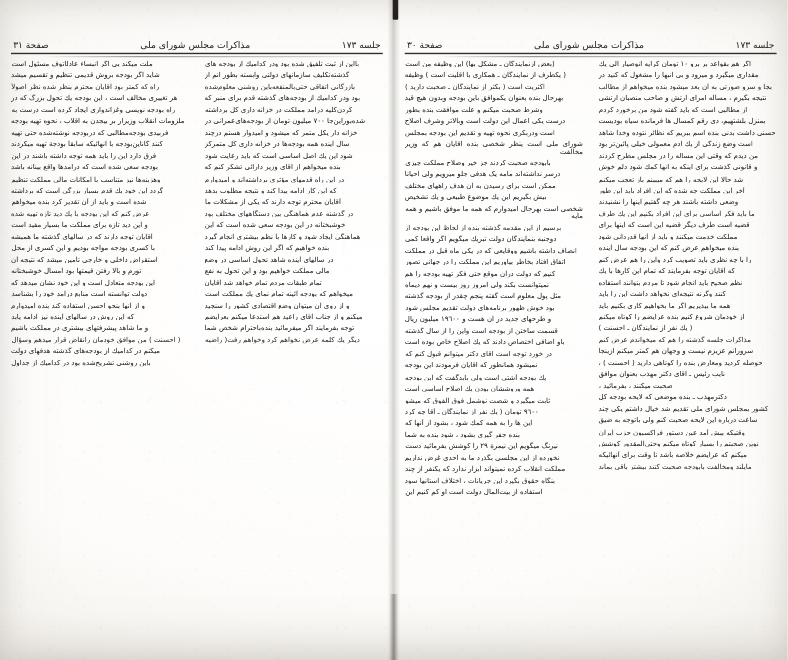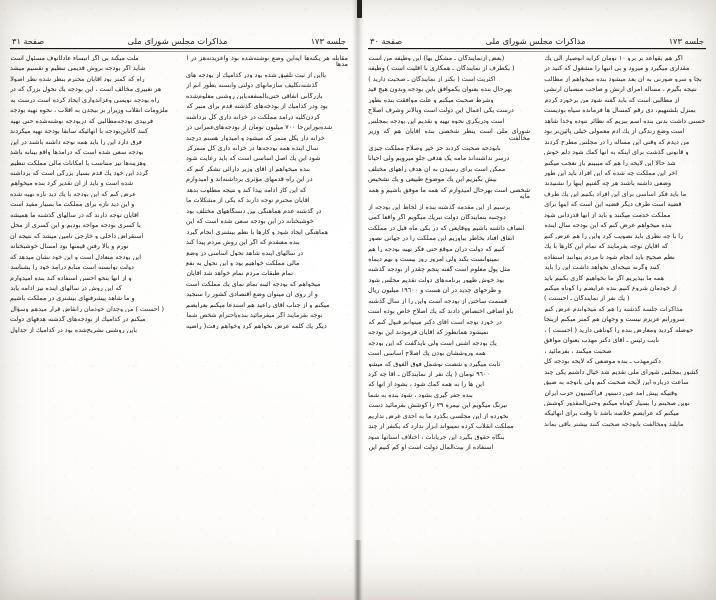--- a/index.html
+++ b/index.html
@@ -221,38 +221,37 @@
     <div class="running-head">
       <span class="rh-part">جلسه ١٧٣</span>
       <span class="rh-part rh-center">مذاکرات مجلس شوراى ملى</span>
       <span class="rh-part">صفحة ٣١</span>
     </div>
 
     <div class="rule"></div>
 
     <div class="columns">
       <div class="col" id="l-col-outer">
-          <div class="line j">مقابله هر یکته‌ها ایه‌این وضع نوشته‌شده بود واعزیدنه‌هز در آ مدها</div>
           <div class="line j">بااین از ثبت تلفیق شده بود ودر کدامیك از بودجه هاى</div>
           <div class="line j">گذشته‌تکلیف سازمانهاى دولتى وابسته بطور انم از</div>
           <div class="line j">بازرگانى اتفاقى حتى‌بالمنفعه‌باین روشنى معلوم‌شده</div>
           <div class="line j">بود ودر کدامیك از بودجه‌هاى گذشته قدم براى منبر که</div>
           <div class="line j">کردن‌کلیه درآمد مملکت در خزانه دارى کل برداشته</div>
           <div class="line j">شده‌بوراین‌جا ٧٠٠ میلیون تومان از بودجه‌هاى‌عمرانى در</div>
           <div class="line j">خزانه دار یکل متمر که میشود و امیدوار هستم درچند</div>
           <div class="line j">سال آینده همه بودجه‌ها در خزانه دارى کل متمرکز</div>
           <div class="line j">شود این یك اصل اساسى است که باید رعایت شود</div>
           <div class="line j">بنده میخواهم از آقاى وزیر دارائى تشکر کنم که</div>
           <div class="line j">در این راه قدمهاى مؤثرى برداشته‌اند و امیدوارم</div>
           <div class="line j">که این کار ادامه پیدا کند و نتیجه مطلوب بدهد</div>
           <div class="line j">آقایان محترم توجه دارند که یکى از مشکلات ما</div>
           <div class="line j">در گذشته عدم هماهنگى بین دستگاههاى مختلف بود</div>
           <div class="line j">خوشبختانه در این بودجه سعى شده است که این</div>
           <div class="line j">هماهنگى ایجاد شود و کارها با نظم بیشترى انجام گیرد</div>
-          <div class="line j">بنده معتقدم که اگر این روش مردم پیدا کند</div>
+          <div class="line j">بنده خواهیم که اگر این روش ادامه پیدا کند</div>
           <div class="line j">در سالهاى آینده شاهد تحول اساسى در وضع</div>
           <div class="line j">مالى مملکت خواهیم بود و این تحول به نفع</div>
           <div class="line j">تمام طبقات مردم تمام خواهد شد آقایان</div>
           <div class="line j">میخواهم که بودجه آئینه تمام نماى یك مملکت است</div>
           <div class="line j">و از روى آن میتوان وضع اقتصادى کشور را سنجید</div>
           <div class="line j">میکنم و از جناب آقاى راعید هم استدعا میکنم بعرایضم</div>
           <div class="line j">توجه بفرمایند اگر میفرمائید بنده‌باحترام شخص شما</div>
           <div class="line j short">دیگر یك کلمه عرض نخواهم کرد وخواهم رفت( راضیه</div>
         </div>
       <div class="col" id="l-col-inner">
@@ -273,21 +272,21 @@
           <div class="line j">و این دید تازه براى مملکت ما بسیار مفید است</div>
           <div class="line j">آقایان توجه دارند که در سالهاى گذشته ما همیشه</div>
           <div class="line j">با کسرى بودجه مواجه بودیم و این کسرى از محل</div>
           <div class="line j">استقراض داخلى و خارجى تأمین میشد که نتیجه آن</div>
           <div class="line j">تورم و بالا رفتن قیمتها بود امسال خوشبختانه</div>
           <div class="line j">این بودجه متعادل است و این خود نشان میدهد که</div>
           <div class="line j">دولت توانسته است منابع درآمد خود را بشناسد</div>
           <div class="line j">و از آنها بنحو احسن استفاده کند بنده امیدوارم</div>
           <div class="line j">که این روش در سالهاى آینده نیز ادامه یابد</div>
           <div class="line j">و ما شاهد پیشرفتهاى بیشترى در مملکت باشیم</div>
-          <div class="line j">( احسنت ) من وجدان خودمان رانقاض قرار میدهم وسؤال</div>
+          <div class="line j">( احسنت ) من موافق خودمان رانقاض قرار میدهم وسؤال</div>
           <div class="line j">میکنم در کدامیك از بودجه‌هاى گذشته هدفهاى دولت</div>
           <div class="line j short">باین روشنى تشریح‌شده بود در کدامیك از  جداول</div>
         </div>
     </div>
   </div>
 
   <div id="gutter"></div>
   <div id="gutter-mark"></div>
   <div id="gutter-bottom-shadow"></div>
   <div id="bottom-smudge"></div>

